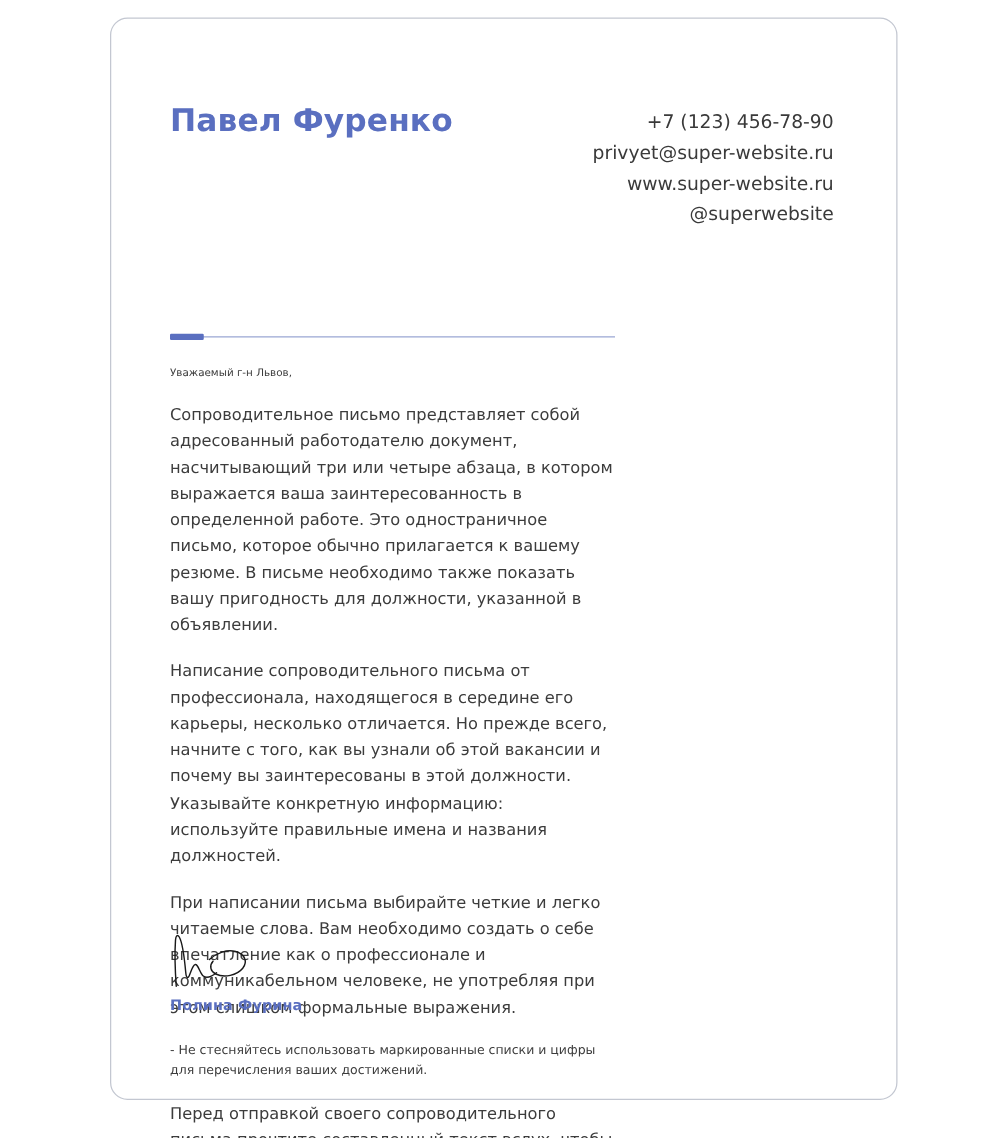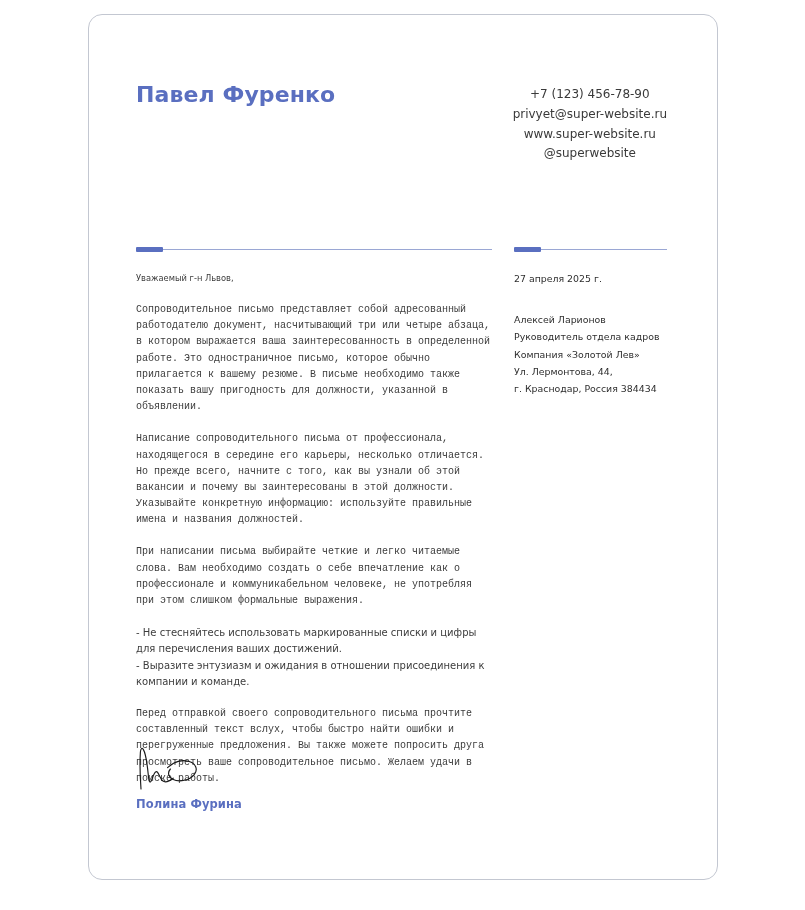--- a/index.html
+++ b/index.html
@@ -28,40 +28,40 @@
   }
 
   
   .header {
     display: flex;
     justify-content: space-between;
     align-items: flex-start;
   }
   .header-left { padding-top: 6px; }
   .name {
-    font-size: 22px;
+    font-size: 25px;
     font-weight: bold;
     color: #5a6fc0;
     letter-spacing: 0.1px;
     line-height: 1.1;
     margin: 0 0 7px 0;
     white-space: nowrap;
   }
   .address {
     font-size: 11.6px;
     color: #2b2b2b;
     line-height: 1.3;
     white-space: nowrap;
   }
   .header-right {
     padding-top: 8px;
-    font-size: 12px;
+    font-size: 15px;
     color: #3a3a3a;
     line-height: 1.65;
-    text-align: center;
+    text-align: right;
   }
   .header-right div { white-space: nowrap; }
 
   
   .columns {
     display: flex;
     margin-top: 85px;
   }
   .col-left { width: 356px; flex: none; }
   .col-gap  { width: 22px; flex: none; }
@@ -84,26 +84,25 @@
     border-radius: 1px;
   }
 
   .greeting {
     font-size: 8.3px;
     color: #3c3c3c;
     line-height: 1.55;
     margin-bottom: 17px;
   }
   p.body {
-    font-size: 10px;
+    font-size: 13px;
     color: #3c3c3c;
     line-height: 1.62;
     margin: 0 0 16px 0;
     text-align: left;
-    font-family: Liberation Mono, monospace;
   }
   .bullets {
     font-size: 10px;
     color: #3c3c3c;
     line-height: 1.62;
     margin: 0 0 16px 0;
   }
   .bullets div { margin: 0; }
 
   
@@ -158,42 +157,28 @@
         <div class="rule"></div>
 
         <div class="greeting">Уважаемый г-н Львов,</div>
 
         <p class="body">Сопроводительное письмо представляет собой адресованный работодателю документ, насчитывающий три или четыре абзаца, в котором выражается ваша заинтересованность в определенной работе. Это одностраничное письмо, которое обычно прилагается к вашему резюме. В письме необходимо также показать вашу пригодность для должности, указанной в объявлении.</p>
         <p class="body">Написание сопроводительного письма от профессионала, находящегося в середине его карьеры, несколько отличается. Но прежде всего, начните с того, как вы узнали об этой вакансии и почему вы заинтересованы в этой должности. Указывайте конкретную информацию: используйте правильные имена и названия должностей.</p>
         <p class="body">При написании письма выбирайте четкие и легко читаемые слова. Вам необходимо создать о себе впечатление как о профессионале и коммуникабельном человеке, не употребляя при этом слишком формальные выражения.</p>
 
         <div class="bullets">
           <div>- Не стесняйтесь использовать маркированные списки и цифры для перечисления ваших достижений.</div>
-          <div>- Выразите энтузиазм и ожидания в отношении присоединения к компании и команде.</div>
         </div>
 
         <p class="body">Перед отправкой своего сопроводительного письма прочтите составленный текст вслух, чтобы быстро найти ошибки и перегруженные предложения. Вы также можете попросить друга просмотреть ваше сопроводительное письмо. Желаем удачи в поиске работы.</p>
 
       </div>
 
       <div class="col-gap"></div>
 
-      <div class="col-right">
-        <div class="rule"></div>
-
-        <div class="date">27 апреля 2025 г.</div>
-
-        <div class="recipient">
-          <div>Алексей Ларионов</div>
-          <div>Руководитель отдела кадров</div>
-          <div>Компания «Золотой Лев»</div>
-          <div>Ул. Лермонтова, 44,</div>
-          <div>г. Краснодар, Россия 384434</div>
-        </div>
-      </div>
     </div>
 
     <div class="signature-block">
       <svg class="sig-mark" width="90" height="46" viewBox="0 0 90 46">
         <g fill="none" stroke="#1a1a1a" stroke-width="1.15" stroke-linecap="round" stroke-linejoin="round">
           <path d="M5,44 C4.2,33 3.6,19 4.4,7 C4.7,3.5 6,2.2 7.4,4.6
                    C9.6,8.4 11.6,22 12.6,33 C13.0,37.6 14.4,38.4 15.8,34.6
                    C17.4,30.2 19.4,24.6 21.6,27.4 C23.4,29.7 24.6,34.2 26.6,35.8
                    C29.2,37.9 33.4,36.2 37.2,33.2"></path>
           <path d="M31.5,22.6 C37.5,17.2 45.5,14.4 52.5,16.2

